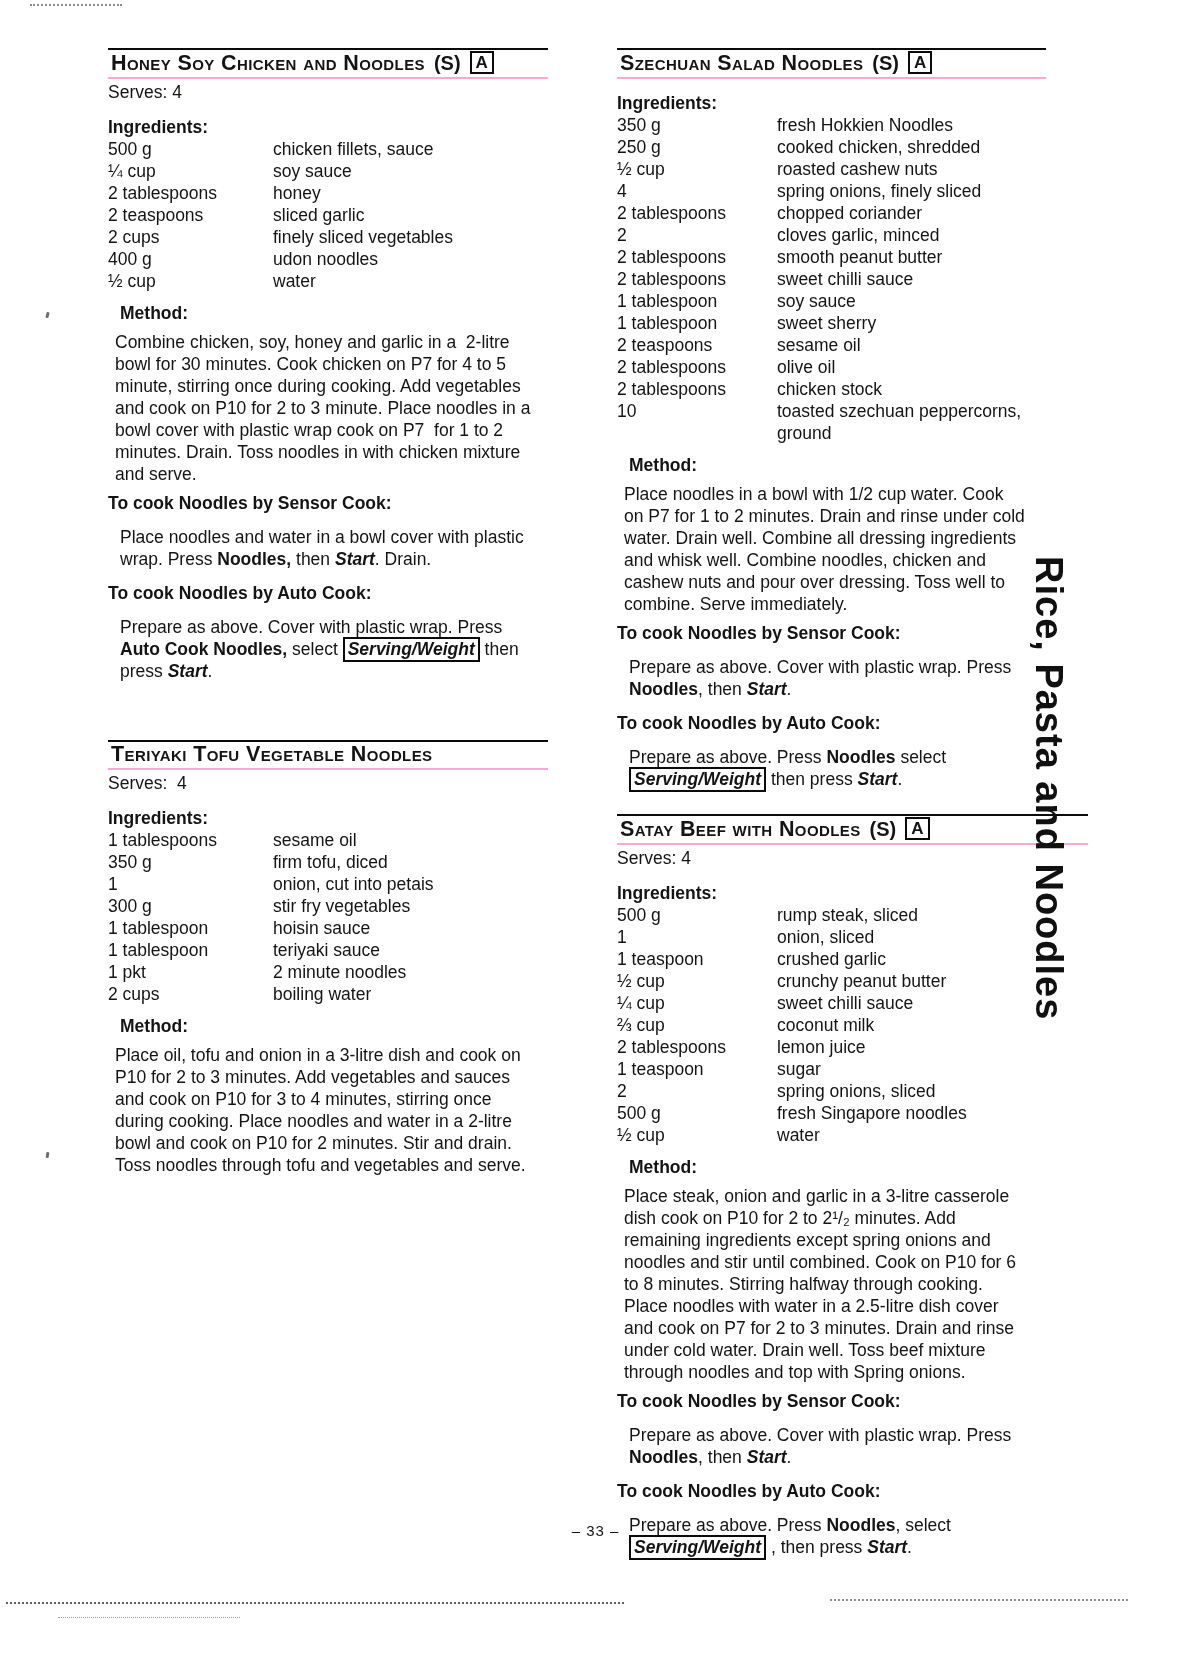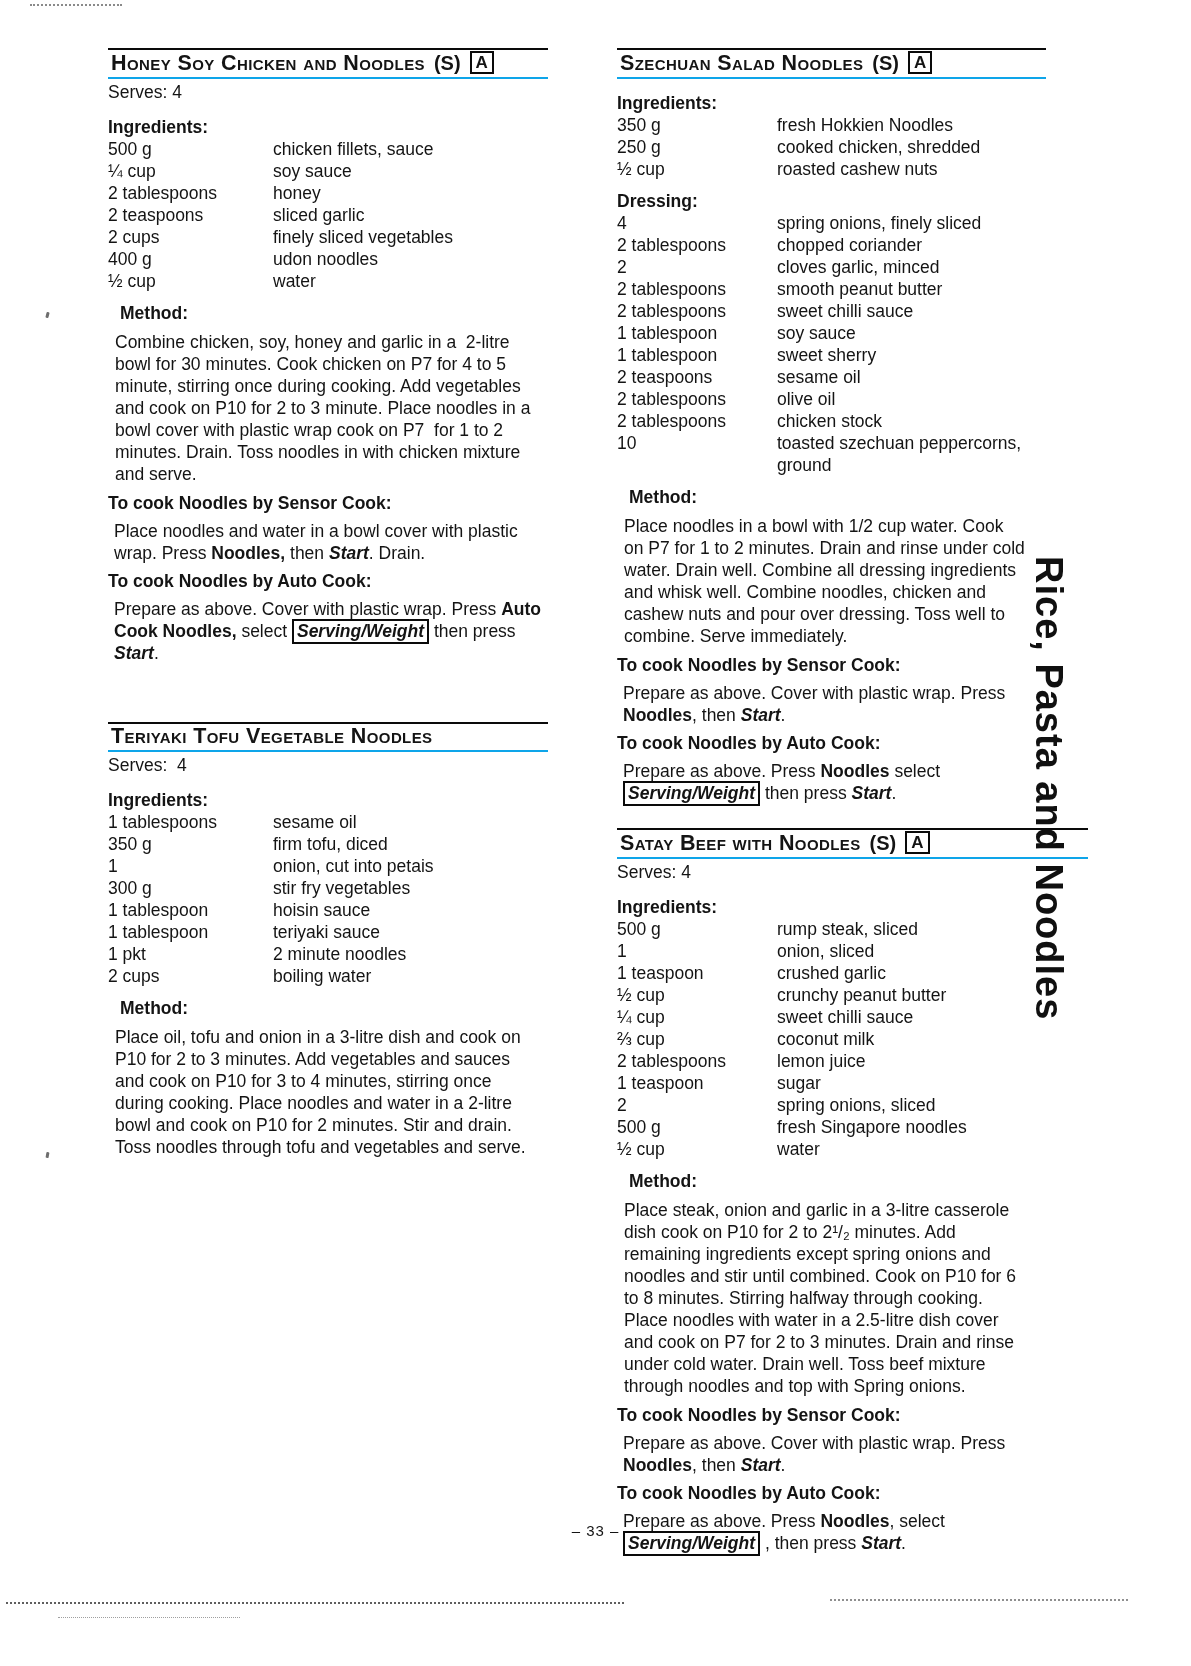--- a/index.html
+++ b/index.html
@@ -13,21 +13,21 @@
     font-size:17.5px;
     line-height:22px;
     overflow:hidden;
   }
   .col{position:absolute;top:48px;}
   .col-left{left:108px;width:440px;}
   .col-right{left:617px;width:415px;}
 
   .recipe-header{
     border-top:2px solid #0a0a0a;
-    border-bottom:2px solid #0ea5e9;
+    border-bottom:2px solid #f9a8d4;
     padding:1px 2px 3px 3px;
     display:flex;align-items:center;gap:9px;
     white-space:nowrap;
   }
   .col-right section:nth-of-type(1) .recipe-header{margin-right:-14px;}
   .col-right section:nth-of-type(2) .recipe-header{margin-right:-56px;}
   .recipe-title{
     font-variant:small-caps;
     font-weight:bold;
     font-size:21.5px;
@@ -44,21 +44,21 @@
   }
   .serves{margin-top:2px;white-space:pre-wrap;}
   .list-heading{font-weight:bold;margin-top:13px;}
   .heading-tight{margin-top:10px;}
   .ing-row{display:grid;grid-template-columns:var(--amt) 1fr;}
   .col-left{--amt:165px;}
   .col-right{--amt:160px;}
   .method-heading{font-weight:bold;margin-top:10px;margin-left:12px;}
   .method-text{margin:7px;white-space:pre-wrap;}
   .step-heading{font-weight:bold;}
-  .step-body{margin:6px;white-space:pre-wrap;}
+  .step-body{margin:12px;white-space:pre-wrap;}
   .boxed{
     border:2px solid #0a0a0a;
     padding:0 3px 1px 3px;
     font-weight:bold;font-style:italic;
   }
   .bi{font-weight:bold;font-style:italic;}
   b{font-weight:bold;}
 
   .sidebar-title{
     position:absolute;
@@ -190,21 +190,20 @@
           <span class="ing-item">fresh Hokkien Noodles</span>
         </div>
         <div class="ing-row">
           <span class="ing-amt">250 g</span>
           <span class="ing-item">cooked chicken, shredded</span>
         </div>
         <div class="ing-row">
           <span class="ing-amt">½ cup</span>
           <span class="ing-item">roasted cashew nuts</span>
         </div>
-        <div class="list-heading heading-tight">Dressing:</div>
         <div class="ing-row">
           <span class="ing-amt">4</span>
           <span class="ing-item">spring onions, finely sliced</span>
         </div>
         <div class="ing-row">
           <span class="ing-amt">2 tablespoons</span>
           <span class="ing-item">chopped coriander</span>
         </div>
         <div class="ing-row">
           <span class="ing-amt">2</span>

